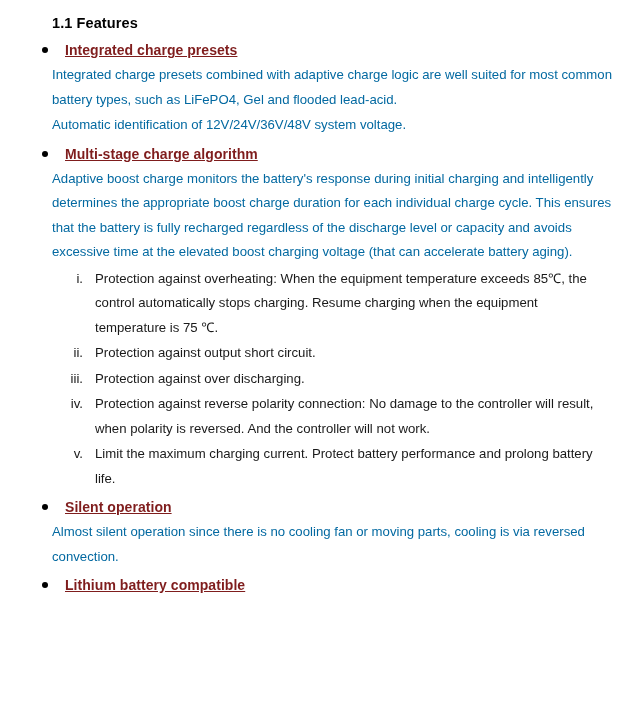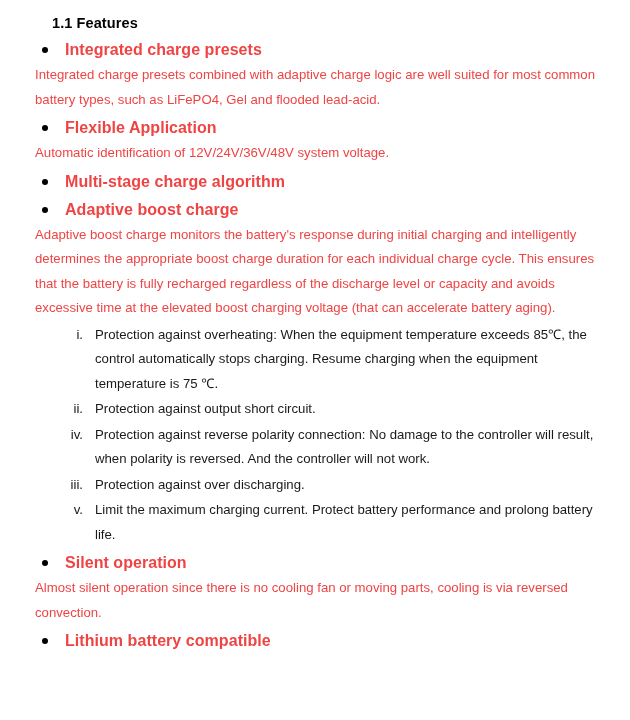--- a/index.html
+++ b/index.html
@@ -29,46 +29,47 @@
     font-weight: bold;
     color: #000;
     margin: 6px 0 0 17px;
     line-height: 22px;
     letter-spacing: 0.1px;
   }
 
   
   .feature-title {
     position: relative;
-    font-size: 16px;
+    font-size: 14px;
     font-weight: bold;
-    color: #ef4444;
+    color: #7f1d1d;
     line-height: 24px;
     margin: 4px 0 0 0;
     padding-left: 30px;
     letter-spacing: 0.05px;
+    text-decoration: underline;
   }
   .feature-title .bullet-dot {
     position: absolute;
     left: 7px;
     top: 50%;
     width: 6px;
     height: 6px;
     margin-top: -3px;
     background: #000;
     border-radius: 50%;
     display: block;
   }
 
   
   .body-text {
     font-size: 13.2px;
     line-height: 24.5px;
-    color: #ef4444;
-    margin: 1px 0 0 0;
+    color: #0369a1;
+    margin: 1px 0 0 17px;
     text-align: left;
     width: 562px;
     letter-spacing: 0.0px;
   }
 
   
   .roman-list {
     margin: 2px 0 0 0;
     padding: 0;
     list-style: none;
@@ -100,54 +101,46 @@
 <div class="page">
 
   <div class="section-heading">1.1 Features</div>
 
   <div class="feature-title">
     <span class="bullet-dot"></span>
     <span>Integrated charge presets</span>
   </div>
   <p class="body-text">Integrated charge presets combined with adaptive charge logic are well suited for most common battery types, such as LiFePO4, Gel and flooded lead-acid.</p>
 
-  <div class="feature-title">
-    <span class="bullet-dot"></span>
-    <span>Flexible Application</span>
-  </div>
   <p class="body-text">Automatic identification of 12V/24V/36V/48V system voltage.</p>
 
   <div class="feature-title">
     <span class="bullet-dot"></span>
     <span>Multi-stage charge algorithm</span>
   </div>
 
-  <div class="feature-title">
-    <span class="bullet-dot"></span>
-    <span>Adaptive boost charge</span>
-  </div>
   <p class="body-text">Adaptive boost charge monitors the battery's response during initial charging and intelligently determines the appropriate boost charge duration for each individual charge cycle. This ensures that the battery is fully recharged regardless of the discharge level or capacity and avoids excessive time at the elevated boost charging voltage (that can accelerate battery aging).</p>
 
 
   <ul class="roman-list">
     <li class="roman-item">
       <span class="marker">i.</span>
       <span>Protection against overheating: When the equipment temperature exceeds 85℃, the control automatically stops charging. Resume charging when the equipment temperature is 75 ℃.</span>
     </li>
     <li class="roman-item">
       <span class="marker">ii.</span>
       <span>Protection against output short circuit.</span>
     </li>
     <li class="roman-item">
+      <span class="marker">iii.</span>
+      <span>Protection against over discharging.</span>
+    </li>
+    <li class="roman-item">
       <span class="marker">iv.</span>
       <span>Protection against reverse polarity connection: No damage to the controller will result, when polarity is reversed. And the controller will not work.</span>
-    </li>
-    <li class="roman-item">
-      <span class="marker">iii.</span>
-      <span>Protection against over discharging.</span>
     </li>
     <li class="roman-item">
       <span class="marker">v.</span>
       <span>Limit the maximum charging current. Protect battery performance and prolong battery life.</span>
     </li>
   </ul>
 
   <div class="feature-title">
     <span class="bullet-dot"></span>
     <span>Silent operation</span>

